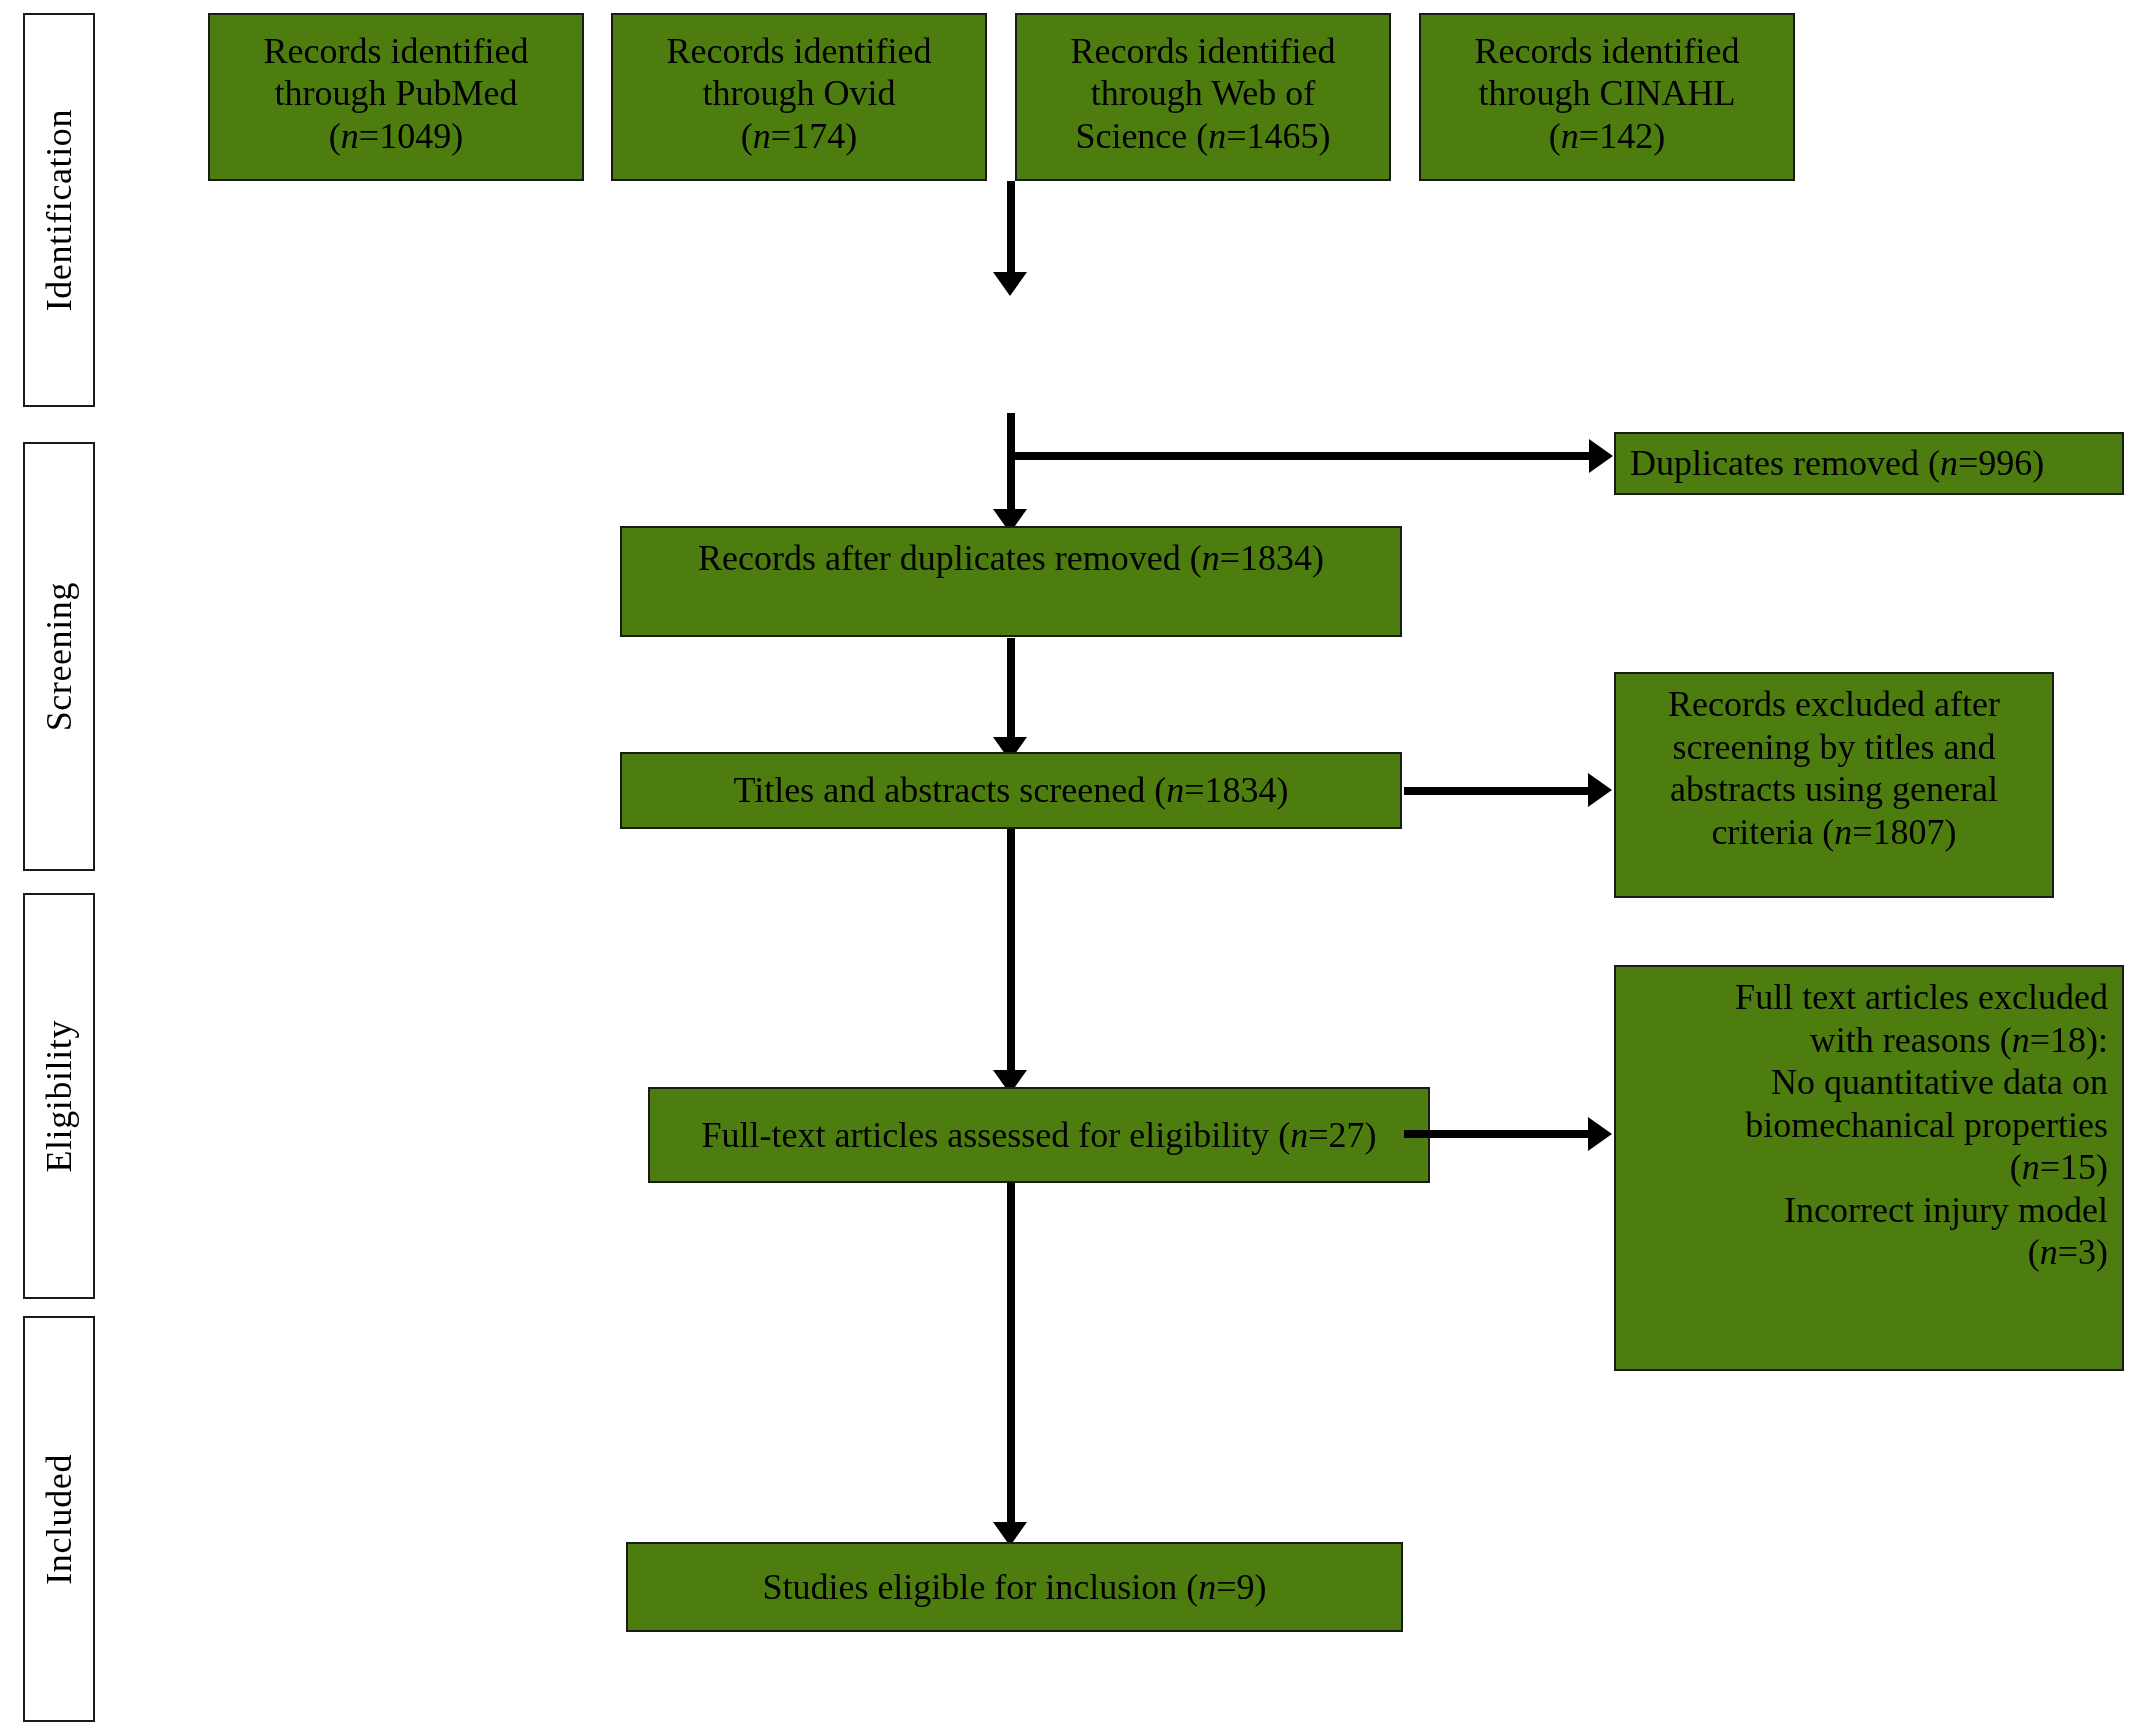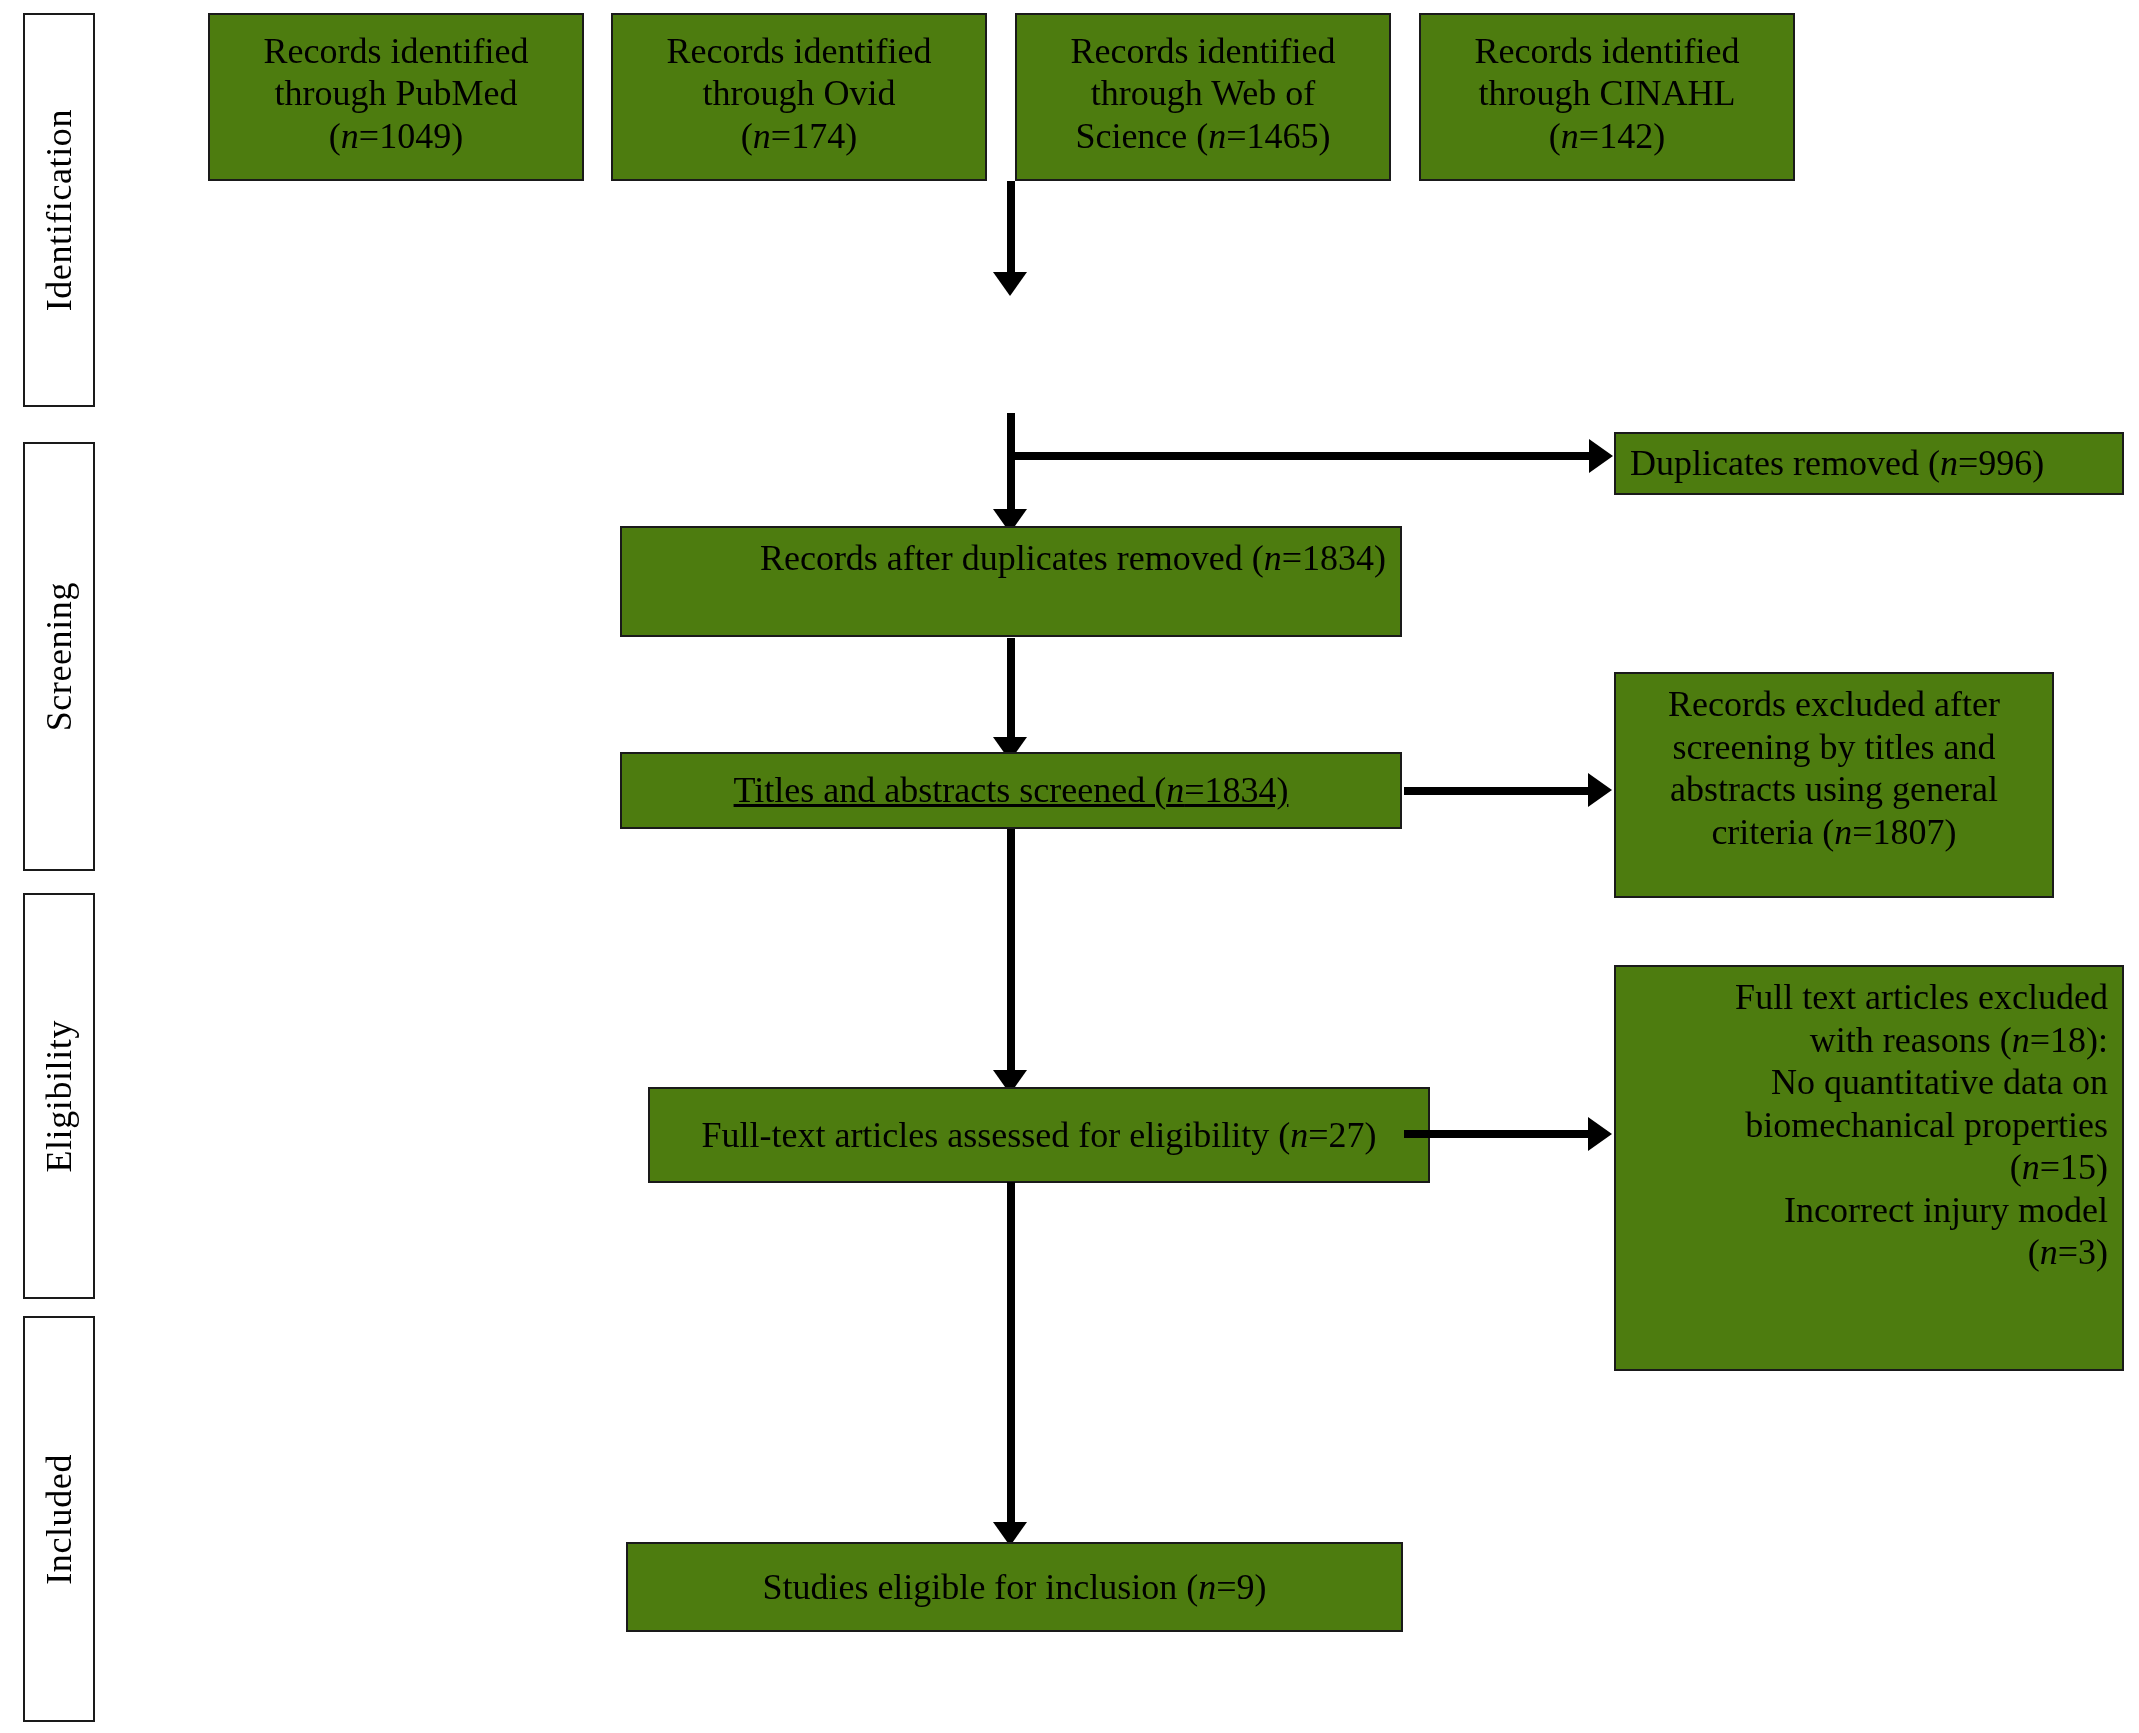--- a/index.html
+++ b/index.html
@@ -132,28 +132,28 @@
 
   <div class="vline" style="left:1007px; top:413px; width:8px; height:99px;"></div>
   <div class="arrow-down" style="left:993px; top:509px;"></div>
   <div class="hline" style="left:1007px; top:452px; width:585px; height:8px;"></div>
   <div class="arrow-right" style="left:1589px; top:439px;"></div>
 
   <div class="flowbox center" style="left:1614px; top:432px; width:510px; height:63px; display:flex; align-items:center; justify-content:flex-start;">
     <span class="txt"><span>Duplicates removed (</span><span class="ital">n</span><span>=996)</span></span>
   </div>
 
-  <div class="flowbox center" style="left:620px; top:526px; width:782px; height:111px; display:flex; align-items:flex-start; justify-content:flex-end;">
+  <div class="flowbox center" style="left:620px; top:526px; width:782px; height:111px; display:flex; align-items:flex-start; justify-content:center;">
     <span class="txt"><span>Records after duplicates removed (</span><span class="ital">n</span><span>=1834)</span></span>
   </div>
 
   <div class="vline" style="left:1007px; top:638px; width:8px; height:101px;"></div>
   <div class="arrow-down" style="left:993px; top:737px;"></div>
 
-  <div class="flowbox center" style="left:620px; top:752px; width:782px; height:77px; display:flex; align-items:center; justify-content:center;text-decoration:underline;">
+  <div class="flowbox center" style="left:620px; top:752px; width:782px; height:77px; display:flex; align-items:center; justify-content:center;">
     <span class="txt"><span>Titles and abstracts screened (</span><span class="ital">n</span><span>=1834)</span></span>
   </div>
 
   <div class="hline" style="left:1404px; top:787px; width:187px; height:8px;"></div>
   <div class="arrow-right" style="left:1588px; top:773px;"></div>
 
   <div class="flowbox center" style="left:1614px; top:672px; width:440px; height:226px;">
     <span class="txt">Records excluded after</span>
     <span class="txt">screening by titles and</span>
     <span class="txt">abstracts using general</span>

